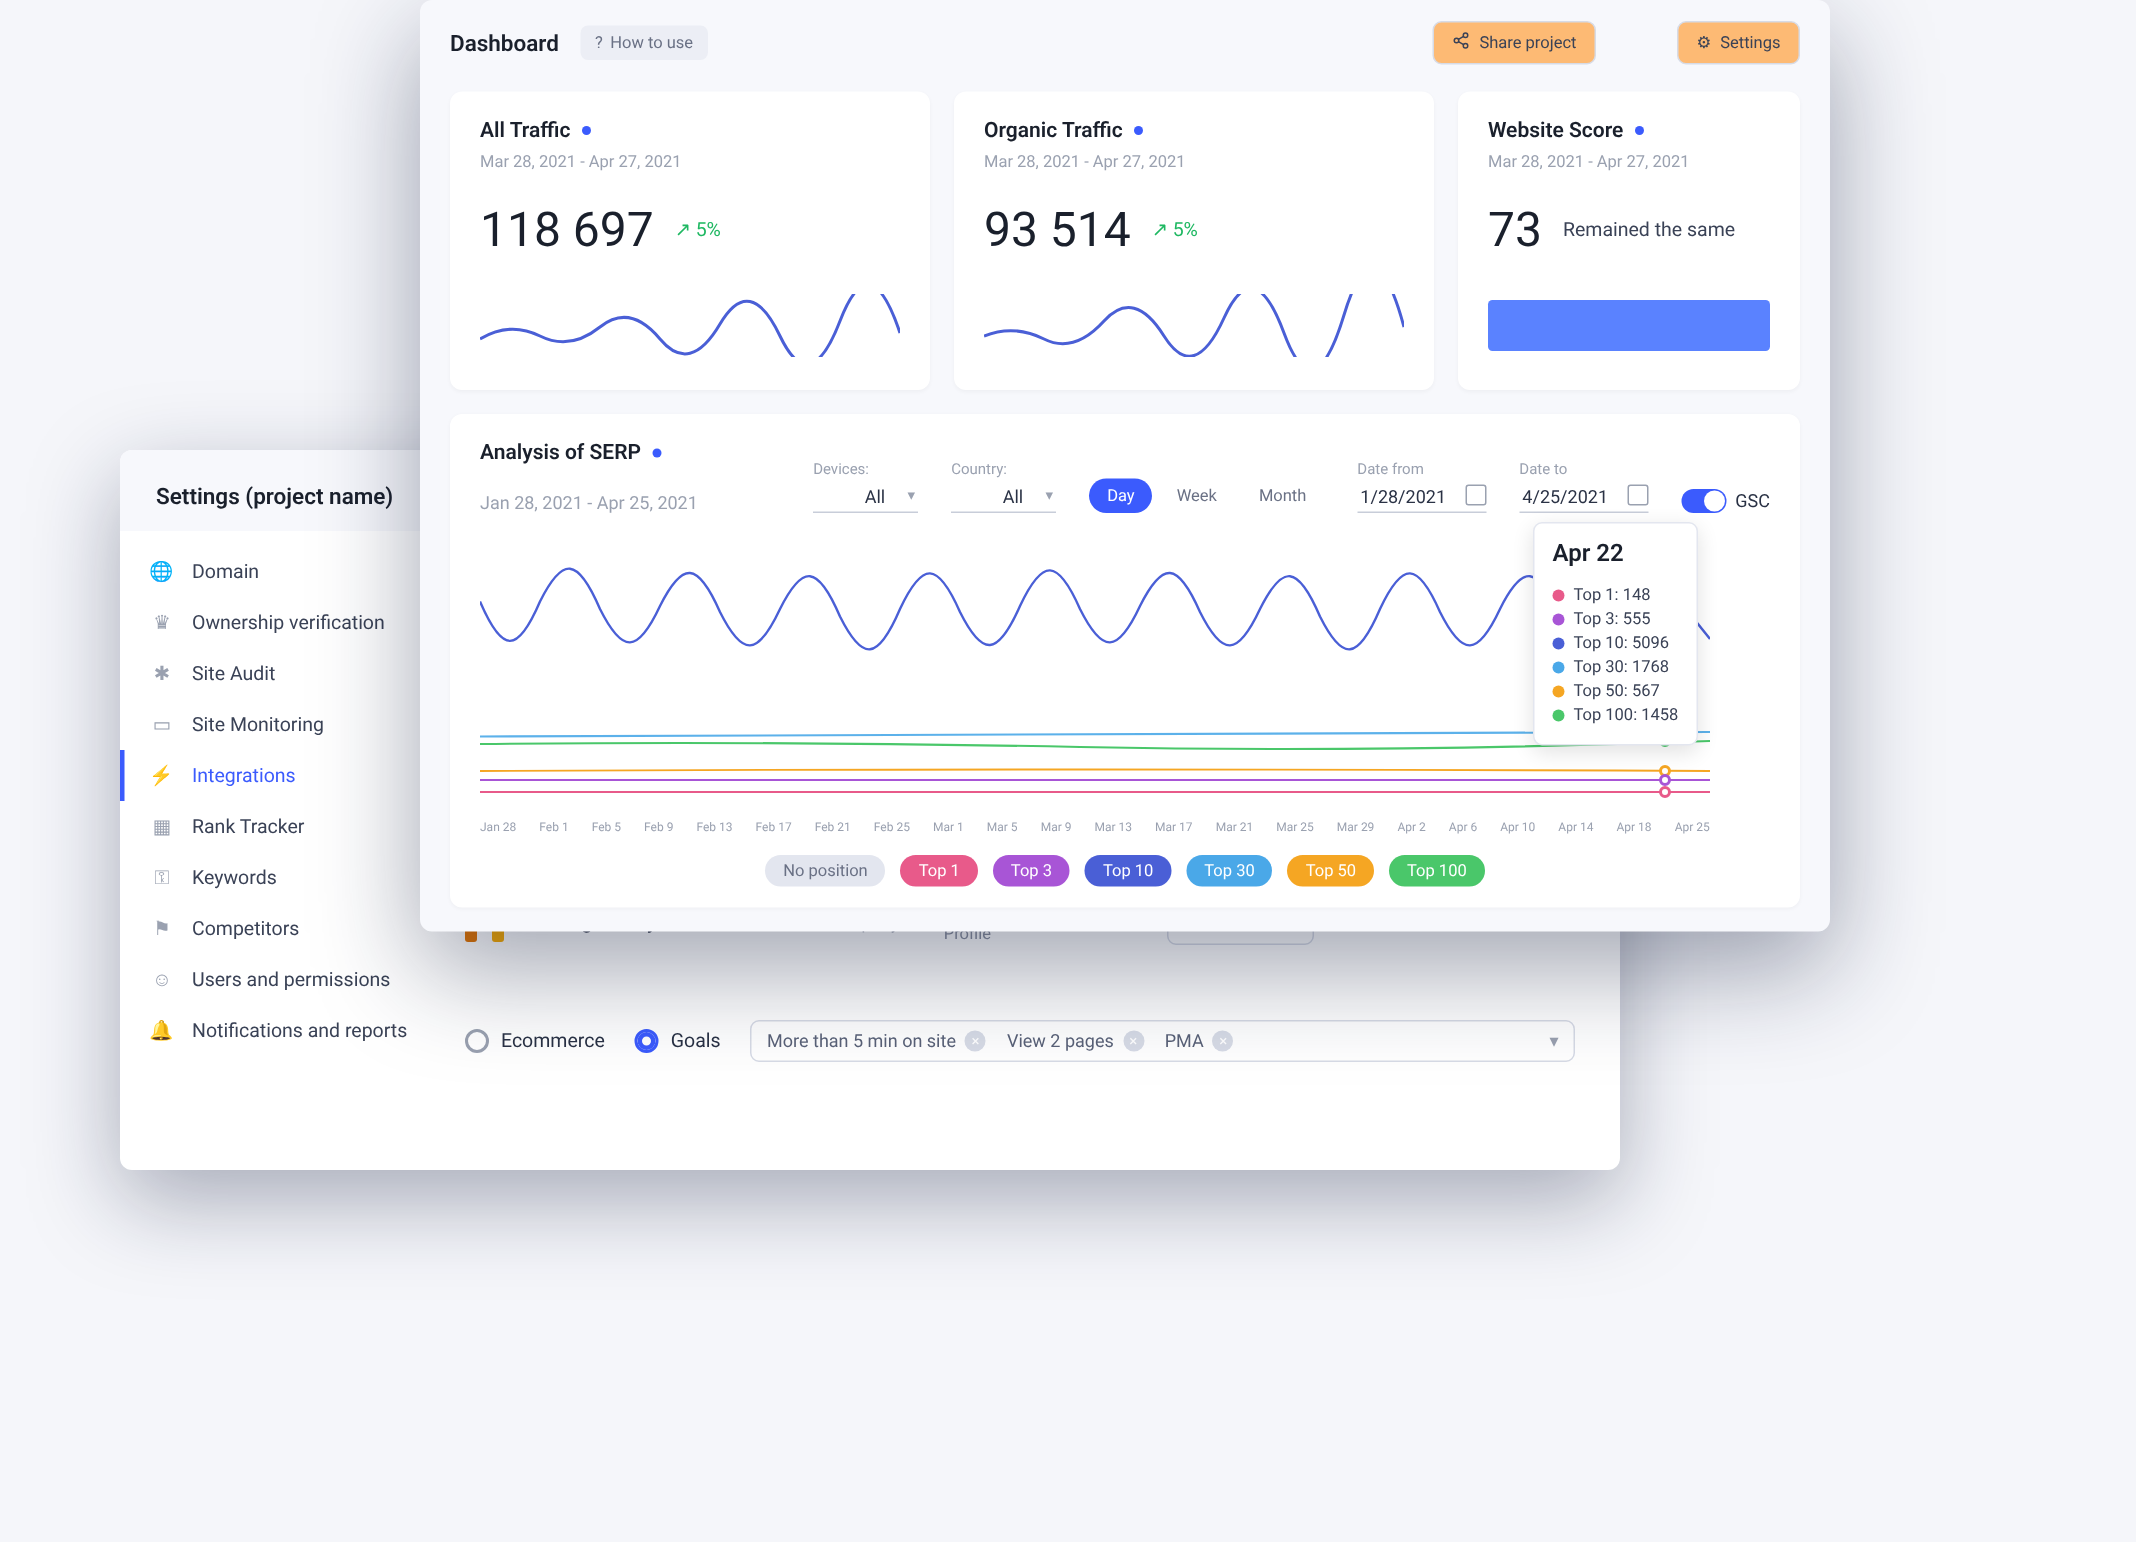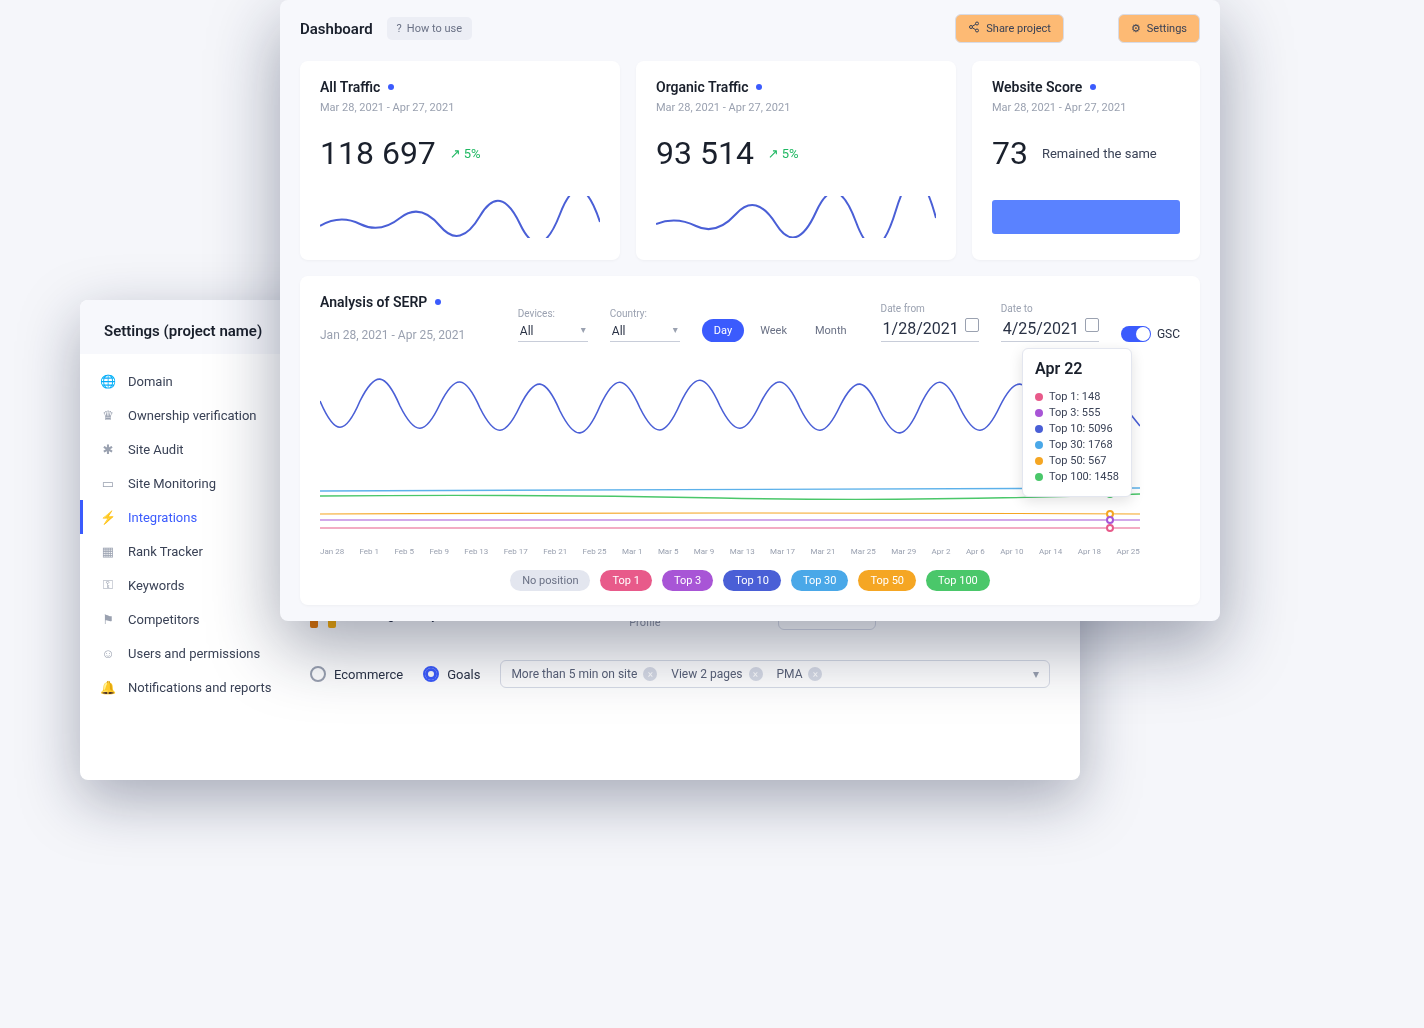--- a/index.html
+++ b/index.html
@@ -21,21 +21,21 @@
   .nav-item.active { color: #3b5bfd; border-left: 3px solid #3b5bfd; padding-left:17px; }
   .nav-item .icn { width: 16px; height: 16px; display:inline-flex; align-items:center; justify-content:center; color:#9aa1b0;}
   .nav-item.active .icn { color:#3b5bfd;}
   .integration-row { position: absolute; left: 230px; top: 300px; right: 30px; display:flex; align-items:center; gap: 30px; }
   .ga-logo { width:26px; height:26px; position:relative;}
   .ga-logo::before{content:"";position:absolute;right:0;bottom:0;width:8px;height:26px;background:#f9ab00;border-radius:2px;}
   .ga-logo::after{content:"";position:absolute;left:0;bottom:0;width:8px;height:14px;background:#e37400;border-radius:2px;}
   .ga-sub{font-size:11px;color:#8a90a0;}
   .disconnect-btn{border:1px solid #d7dbe6;background:#fff;padding:7px 18px;border-radius:6px;font-size:12px;color:#3a4256;cursor:pointer;}
   .pencil{color:#3a4256;}
-  .goals-row{position:absolute;left:230px;top:360px;right:30px;display:flex;align-items:center;gap:20px;}
+  .goals-row{position:absolute;left:230px;top:380px;right:30px;display:flex;align-items:center;gap:20px;}
   .radio{display:flex;align-items:center;gap:8px;font-size:13px;color:#2a3245;}
   .radio .r{width:16px;height:16px;border:2px solid #9aa1b0;border-radius:50%;display:inline-block;}
   .radio.checked .r{border-color:#3b5bfd;box-shadow: inset 0 0 0 3px #3b5bfd;}
   .chips{flex:1;border:1px solid #d7dbe6;border-radius:6px;padding:6px 10px;display:flex;align-items:center;gap:14px;font-size:12px;color:#5a6278;}
   .chip{display:flex;align-items:center;gap:6px;}
   .chip .x{width:14px;height:14px;border-radius:50%;background:#d7dbe6;color:#fff;font-size:10px;display:flex;align-items:center;justify-content:center;cursor:pointer;}
   .chev{margin-left:auto;color:#9aa1b0;}
 
   
   .dash { position: absolute; left: 280px; top: 0; width: 940px; background: #f7f8fc; border-radius: 8px; box-shadow: 0 25px 70px rgba(20,30,60,0.4); z-index: 2; padding-bottom: 16px;}
@@ -55,26 +55,26 @@
   .spark{margin-top:24px;height:42px;}
   .score-bar{margin-top:28px;height:34px;background:#5a82ff;border-radius:3px;}
   .score-note{font-size:13px;color:#3a4256;}
 
   .serp { margin: 0 20px; background:#fff; border-radius:8px; padding:18px 20px 14px; box-shadow:0 1px 3px rgba(0,0,0,0.04); position:relative;}
   .serp-head{display:flex;align-items:flex-end;gap:22px;}
   .serp-title-blk{}
   .serp-title{font-size:14px;font-weight:600;color:#1a202c;display:flex;align-items:center;gap:8px;}
   .serp-date{font-size:12px;color:#9aa1b0;margin-top:18px;}
   .filter{display:flex;flex-direction:column;gap:2px;font-size:10px;color:#9aa1b0;}
-  .filter .sel{font-size:12px;color:#2a3245;border-bottom:1px solid #c8cdd9;padding:3px 22px 3px 2px;min-width:70px;position:relative;}
+  .filter .sel{font-size:12px;color:#2a3245;border-bottom:1px solid #c8cdd9;padding:3px 22px 3px 2px;min-width:70px;position:relative;text-align:right;}
   .filter .sel::after{content:"▾";position:absolute;right:2px;color:#9aa1b0;font-size:10px;}
   .pilltabs{display:flex;background:transparent;gap:4px;align-items:center;}
   .pill{padding:5px 12px;border-radius:14px;font-size:11px;color:#6a7185;cursor:pointer;}
   .pill.active{background:#3b5bfd;color:#fff;}
-  .date-in{font-size:16px;color:#2a3245;border-bottom:1px solid #c8cdd9;padding:3px 20px 3px 2px;min-width:86px;position:relative;}
+  .date-in{font-size:12px;color:#2a3245;border-bottom:1px solid #c8cdd9;padding:3px 20px 3px 2px;min-width:86px;position:relative;}
   .date-in::after{content:"";position:absolute;right:0;top:2px;width:12px;height:12px;border:1px solid #9aa1b0;border-radius:2px;}
   .toggle{margin-left:auto;display:flex;align-items:center;gap:6px;font-size:12px;color:#2a3245;}
   .sw{width:30px;height:16px;background:#3b5bfd;border-radius:10px;position:relative;}
   .sw::after{content:"";position:absolute;right:1px;top:1px;width:14px;height:14px;background:#fff;border-radius:50%;}
 
   .serp-chart{margin-top:14px;height:200px;position:relative;}
   .y-ticks{position:absolute;right:0;top:0;bottom:20px;width:34px;display:flex;flex-direction:column;justify-content:space-between;font-size:9px;color:#9aa1b0;text-align:right;}
   .x-ticks{position:absolute;left:0;right:40px;bottom:0;display:flex;justify-content:space-between;font-size:8px;color:#9aa1b0;}
   .plot{position:absolute;left:0;right:40px;top:0;bottom:18px;}
   .tooltip{position:absolute;right:48px;top:-8px;background:#fff;border:1px solid #e3e6ef;border-radius:6px;box-shadow:0 4px 14px rgba(0,0,0,0.12);padding:10px 12px;font-size:11px;min-width:110px;z-index:3;}

